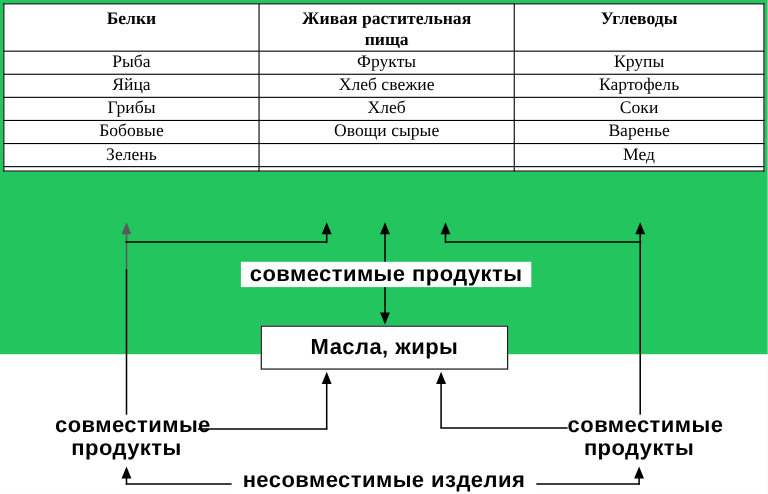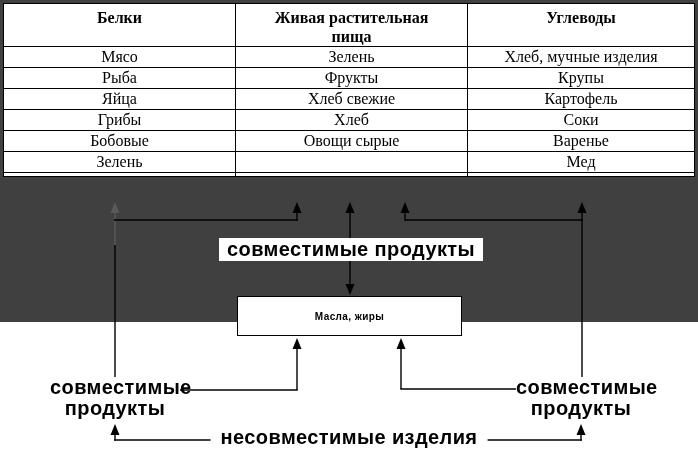--- a/index.html
+++ b/index.html
@@ -4,21 +4,21 @@
 <style>
   html, body {
     margin: 0; padding: 0;
     width: 698px; height: 449px;
     background: #ffffff;
     overflow: hidden;
   }
   .canvas {
     position: relative;
     width: 698px; height: 322px;
-    background: #404040;
+    background: #22c55e;
   }
 
   
   table.food {
     position: absolute;
     left: 3px; top: 3px;
     width: 691px;
     border-collapse: collapse;
     table-layout: fixed;
     font-family: "Liberation Serif", "DejaVu Serif", serif;
@@ -91,21 +91,21 @@
     position: absolute;
     left: 237px; top: 296px;
     width: 225px; height: 40px;
     border: 1.5px solid #000;
     background: #ffffff;
     display: flex;
     align-items: center;
     justify-content: center;
     font-family: "Liberation Sans", "DejaVu Sans", sans-serif;
     font-weight: bold;
-    font-size: 10px;
+    font-size: 20px;
     letter-spacing: 0.4px;
     color: #000;
     box-sizing: border-box;
     z-index: 3;
   }
 </style>
 </head>
 <body>
 
 <div class="canvas">
@@ -114,25 +114,20 @@
     <colgroup>
       <col style="width:232px">
         <col style="width:232px">
         <col style="width:227px">
     </colgroup>
     <tbody>
       <tr>
         <th>Белки</th>
         <th><span class="hdr-wrap">Живая растительная пища</span></th>
         <th>Углеводы</th>
-      </tr>
-      <tr>
-        <td>Мясо</td>
-        <td>Зелень</td>
-        <td>Хлеб, мучные изделия</td>
       </tr>
       <tr>
         <td>Рыба</td>
         <td>Фрукты</td>
         <td>Крупы</td>
       </tr>
       <tr>
         <td>Яйца</td>
         <td>Хлеб свежие</td>
         <td>Картофель</td>

